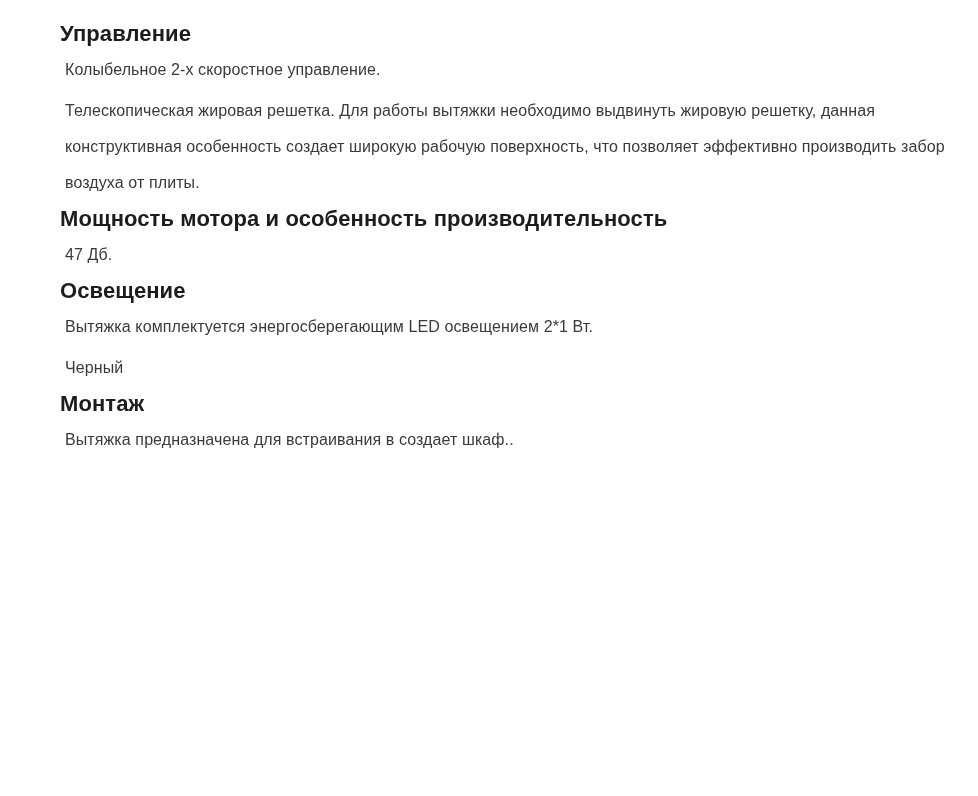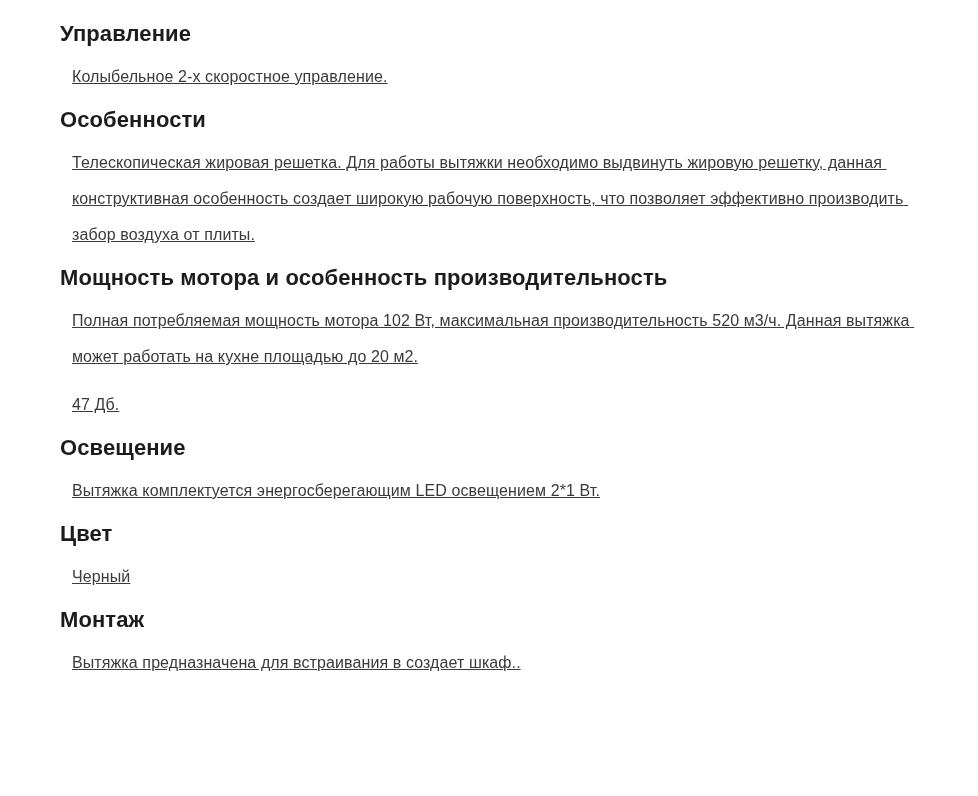--- a/index.html
+++ b/index.html
@@ -25,58 +25,54 @@
     font-weight: 700;
     color: #1c1c1c;
     margin: 3px 0 3px 0;
     letter-spacing: 0.1px;
   }
   .section-paragraph {
     font-size: 16px;
     line-height: 36px;
     font-weight: 400;
     color: #3a3a3a;
-    margin: 12px;
+    margin: 5px;
     white-space: pre-wrap;
     letter-spacing: 0.1px;
-    text-decoration: underline;
   }
 </style>
 </head>
 <body>
 
 <div class="page">
   <div class="content">
 
     <section>
       <h2 class="section-heading">Управление</h2>
       <p class="section-paragraph">Колыбельное 2-х скоростное управление.</p>
     </section>
 
     <section>
-      <h2 class="section-heading">Особенности</h2>
       <p class="section-paragraph">Телескопическая жировая решетка. Для работы вытяжки необходимо выдвинуть жировую решетку, данная конструктивная особенность создает широкую рабочую поверхность, что позволяет эффективно производить забор воздуха от плиты.</p>
     </section>
 
     <section>
       <h2 class="section-heading">Мощность мотора и особенность производительность</h2>
-      <p class="section-paragraph">Полная потребляемая мощность мотора 102 Вт, максимальная производительность 520 м3/ч. Данная вытяжка может работать на кухне площадью до 20 м2.</p>
     </section>
 
     <section>
       <p class="section-paragraph">47 Дб.</p>
     </section>
 
     <section>
       <h2 class="section-heading">Освещение</h2>
       <p class="section-paragraph">Вытяжка комплектуется энергосберегающим LED освещением 2*1 Вт.</p>
     </section>
 
     <section>
-      <h2 class="section-heading">Цвет</h2>
       <p class="section-paragraph">Черный</p>
     </section>
 
     <section>
       <h2 class="section-heading">Монтаж</h2>
       <p class="section-paragraph">Вытяжка предназначена для встраивания в создает шкаф..</p>
     </section>
 
 
     <section>

